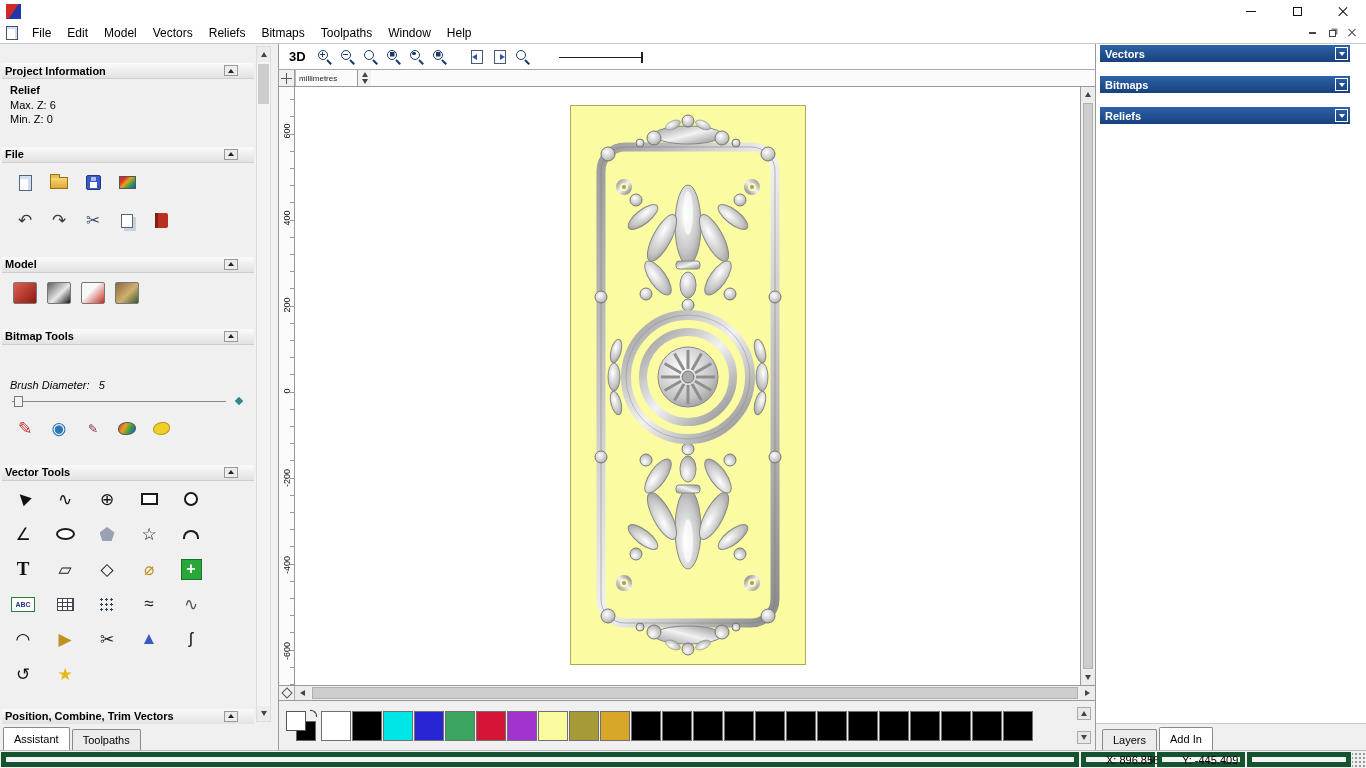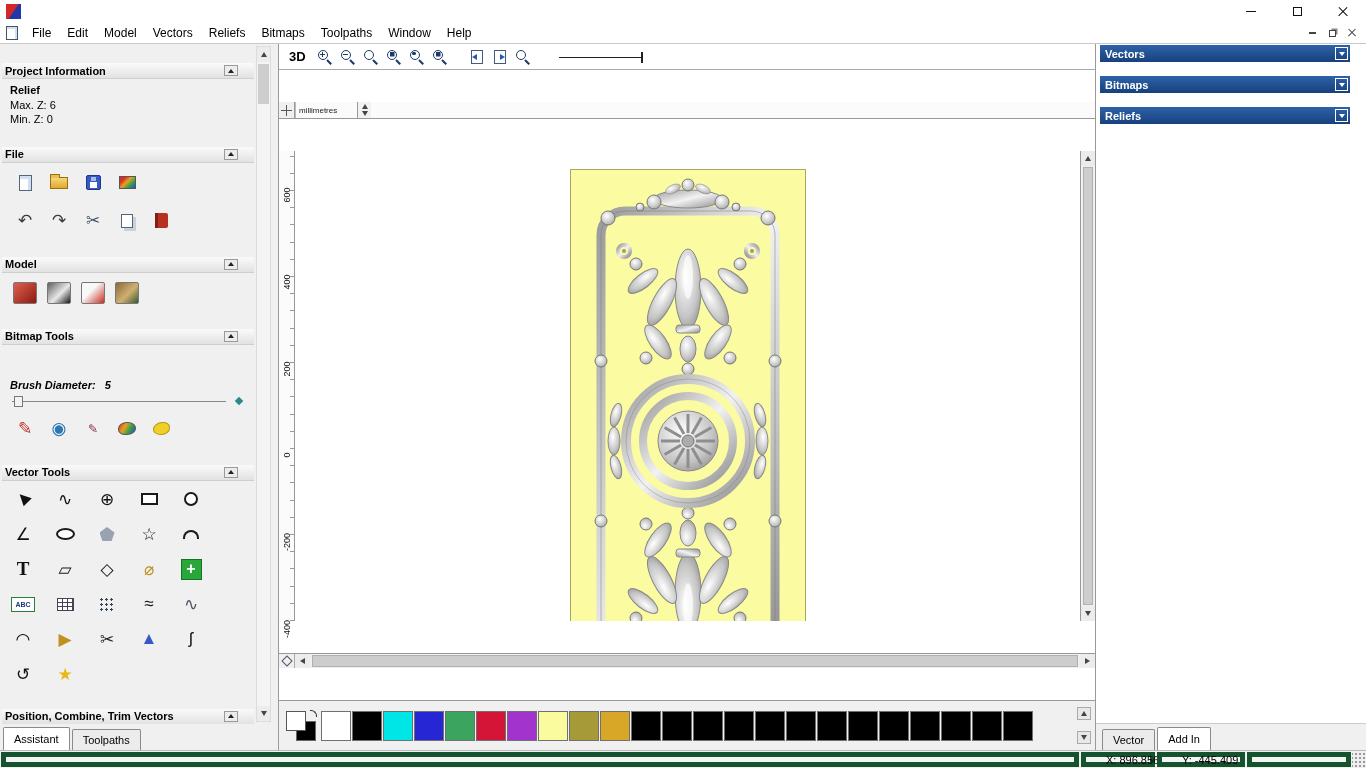--- a/index.html
+++ b/index.html
@@ -40,21 +40,21 @@
   .lp-body { position:absolute; left:0; top:0; right:22px; bottom:26px; overflow:hidden; padding-top:2px; }
   .sec-h { position:relative; height:16px; margin:17px 2px 1px 2px; font-weight:bold; font-size:11px; padding-left:3px; background:linear-gradient(#fafafa,#e2e2e2); border-bottom:1px solid #cfcfcf; display:flex; align-items:center; }
   .rollup { position:absolute; right:16px; top:2px; width:14px; height:11px; border:1px solid #9a9a9a; background:#ececec; display:flex; align-items:center; justify-content:center; }
   .rollup::after { content:""; width:0; height:0; border-left:3px solid transparent; border-right:3px solid transparent; border-bottom:4px solid #222; }
   .pi { display:grid; grid-template-columns:104px 1fr; font-size:11px; line-height:14.5px; padding:3px 0 3px 10px; }
   .icons { display:flex; padding:5px 0 5px 8px; }
   .ic { width:34px; height:28px; display:flex; align-items:center; justify-content:center; font-size:17px; }
   .vrow { display:flex; padding:3px 0 3px 6px; }
   .vic { width:34px; height:29px; display:flex; align-items:center; justify-content:center; font-size:17px; color:#1a1a1a; margin-right:8px; }
   .prow.clip { height:11px; overflow:hidden; }
-  .brush-line { font-style:italic; font-weight:bold; font-size:11px; padding:5px 0 2px 10px;margin-top:29px; }
+  .brush-line { font-style:italic; font-weight:normal; font-size:11px; padding:5px 0 2px 10px;margin-top:29px; }
   .slider { position:relative; height:13px; margin:2px 14px 2px 12px; }
   .slider::before { content:""; position:absolute; left:0; right:16px; top:6px; height:1px; background:#888; }
   .slider-thumb { position:absolute; left:2px; top:1px; width:9px; height:11px; background:#f2f2f2; border:1px solid #777; }
   .slider-dot { position:absolute; right:0; top:3px; width:6px; height:6px; background:#2a8a8a; transform:rotate(45deg); }
 
   
   .i-page { width:13px; height:16px; background:#fff; border:1px solid #567; box-shadow:inset -3px 3px 0 #cfe0f5; }
   .i-folder { position:relative; width:18px; height:12px; background:linear-gradient(#f6d878,#dfa830); border:1px solid #9a7010; }
   .i-folder::before { content:""; position:absolute; top:-4px; left:-1px; width:8px; height:3px; background:#e8c050; border:1px solid #9a7010; border-bottom:none; }
   .i-disk { position:relative; width:15px; height:15px; background:#3858c8; border:1px solid #203880; border-radius:2px; }
@@ -82,21 +82,21 @@
   
   .lp-scrollbar { position:absolute; right:7px; top:2px; bottom:28px; width:15px; background:#f4f4f4; border:1px solid #dcdcdc; }
   .sb-btn { height:15px; display:flex; align-items:center; justify-content:center; background:#ececec; }
   .lp-thumb { position:absolute; top:17px; left:1px; right:1px; height:40px; background:#cdcdcd; }
   .lp-scrollbar .sb-btn.bottom { position:absolute; bottom:0; left:0; right:0; }
   .lp-tabs { position:absolute; left:0; right:0; bottom:0; height:26px; background:#f0f0f0; display:flex; align-items:flex-end; padding-left:3px; }
   .tab { height:21px; display:flex; align-items:center; padding:0 10px; font-size:11px; background:#ececec; border:1px solid #8a8a8a; border-bottom:none; margin-right:2px; border-radius:2px 2px 0 0; }
   .tab.active { background:#fff; height:23px; }
 
   
-  .center-col { flex:1; display:flex; flex-direction:column; border-left:1px solid #999; min-width:0;gap:32px; }
+  .center-col { flex:1; display:flex; flex-direction:column; border-left:1px solid #999; min-width:0; }
   .toolbar { height:26px; display:flex; align-items:center; padding-left:8px; background:#fff; border-bottom:1px solid #aaa; }
   .tb-3d { font-weight:bold; font-size:13px; padding:0 8px 0 2px; }
   .tb-group { display:flex; margin-right:14px; }
   .tbi { width:23px; height:20px; display:flex; align-items:center; justify-content:center; }
   .mag { position:relative; width:16px; height:16px; }
   .mag::before { content:""; position:absolute; left:1px; top:1px; width:8px; height:8px; border:1.6px solid #1c3a66; border-radius:50%; }
   .mag::after { content:""; position:absolute; left:10px; top:10px; width:6px; height:2px; background:#1c3a66; transform:rotate(45deg); transform-origin:0 50%; }
   .mag-plus { background:linear-gradient(#1c3a66,#1c3a66) 4.9px 3.2px/1.4px 5px no-repeat,linear-gradient(#1c3a66,#1c3a66) 3.1px 5px/5px 1.4px no-repeat; }
   .mag-minus { background:linear-gradient(#1c3a66,#1c3a66) 3.1px 5px/5px 1.4px no-repeat; }
   .mag-box { background:linear-gradient(#1c3a66,#1c3a66) 3.5px 3.5px/4.5px 4.5px no-repeat; }
@@ -762,21 +762,21 @@
           <span class="tri-down"></span>
         </span>
     </div>
     <div class="rp-header">
       <span>Reliefs</span>
       <span class="rp-drop">
           <span class="tri-down"></span>
         </span>
     </div>
     <div class="rp-bottom">
-      <div class="tab">Vector</div>
+      <div class="tab">Layers</div>
       <div class="tab active">Add In</div>
     </div>
   </div>
 </div>
 
 <div class="statusbar">
   <div class="sb-cell sb-main"></div>
   <div class="sb-cell sb-x">X: 896.856</div>
   <div class="sb-cell sb-y">Y: -445.409</div>
   <div class="sb-cell sb-end"></div>

